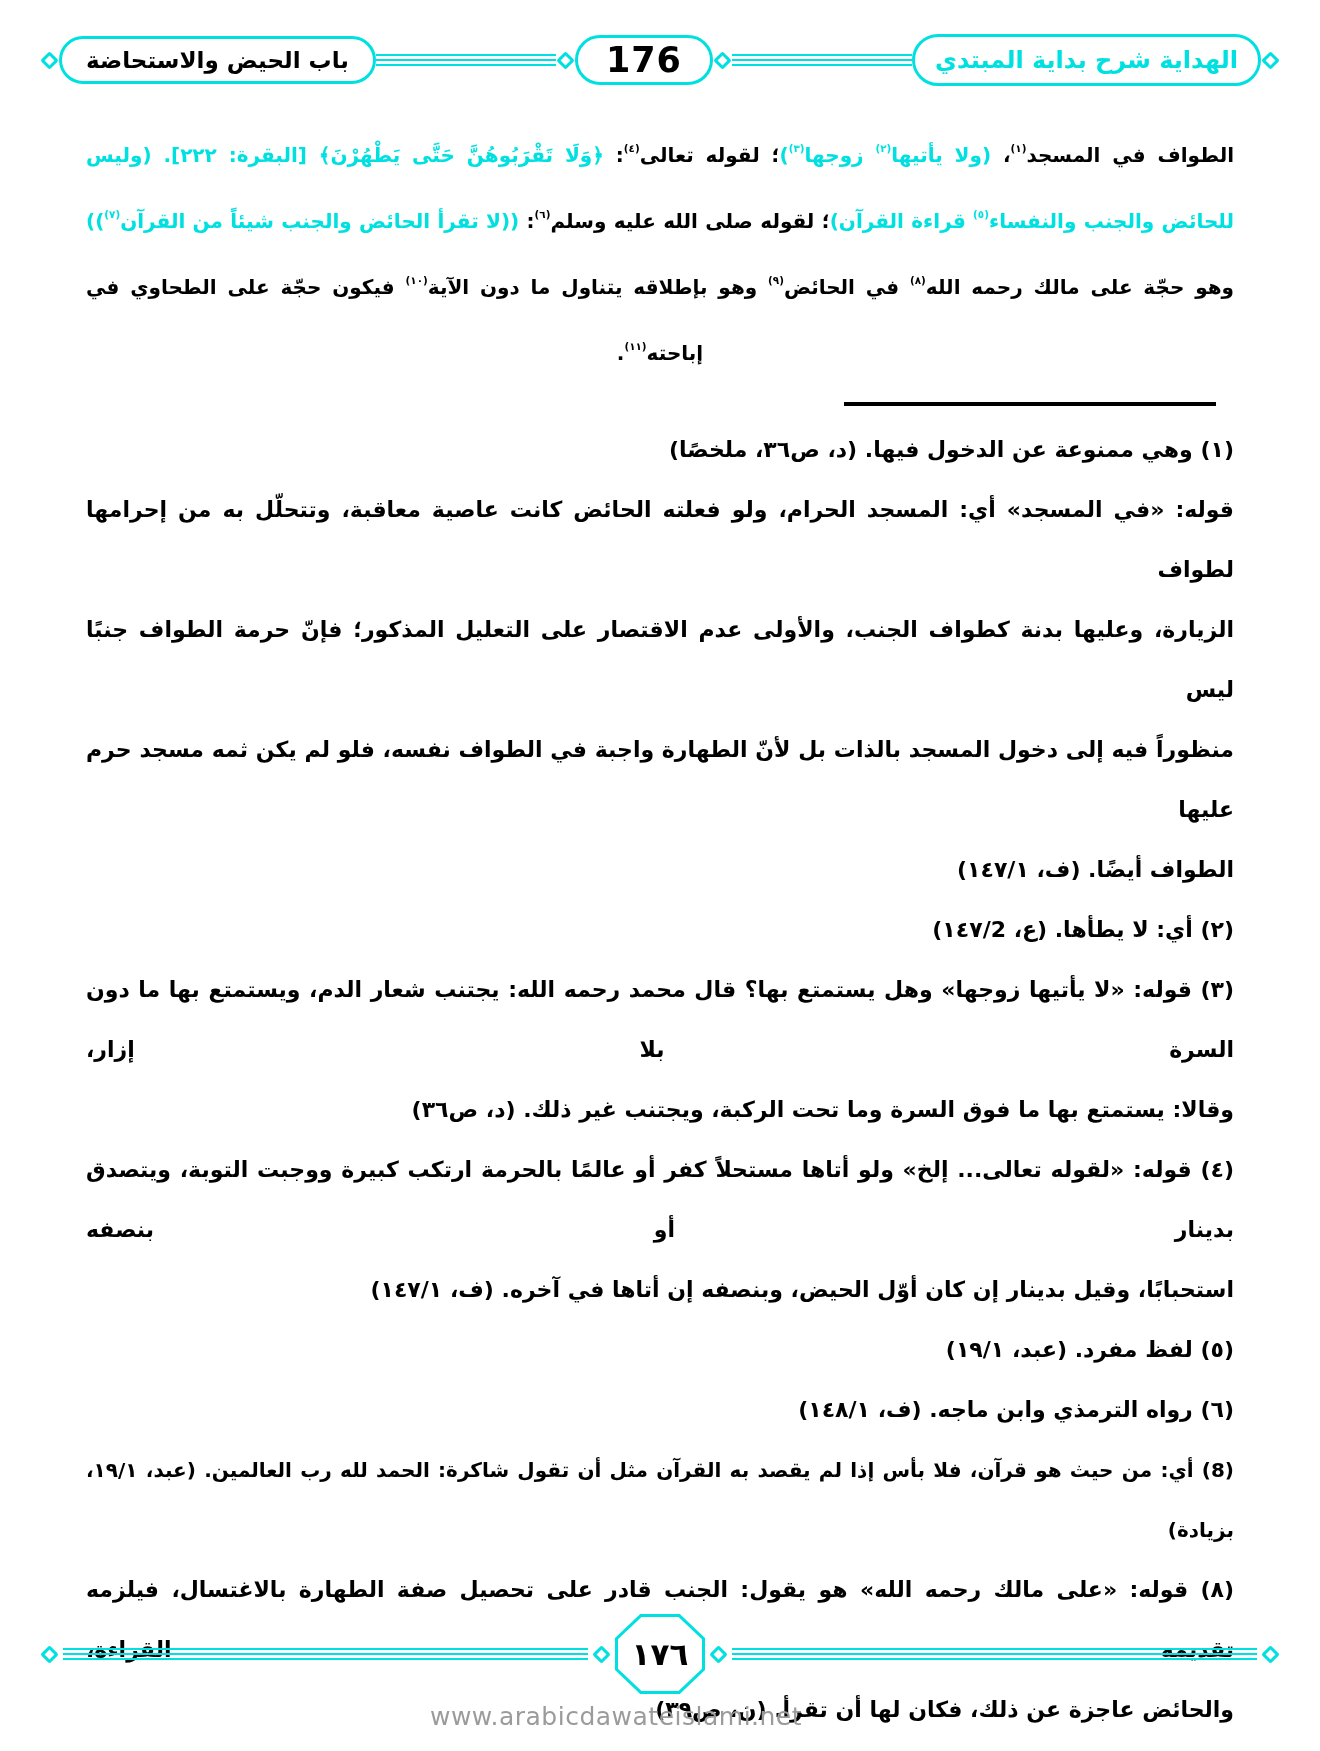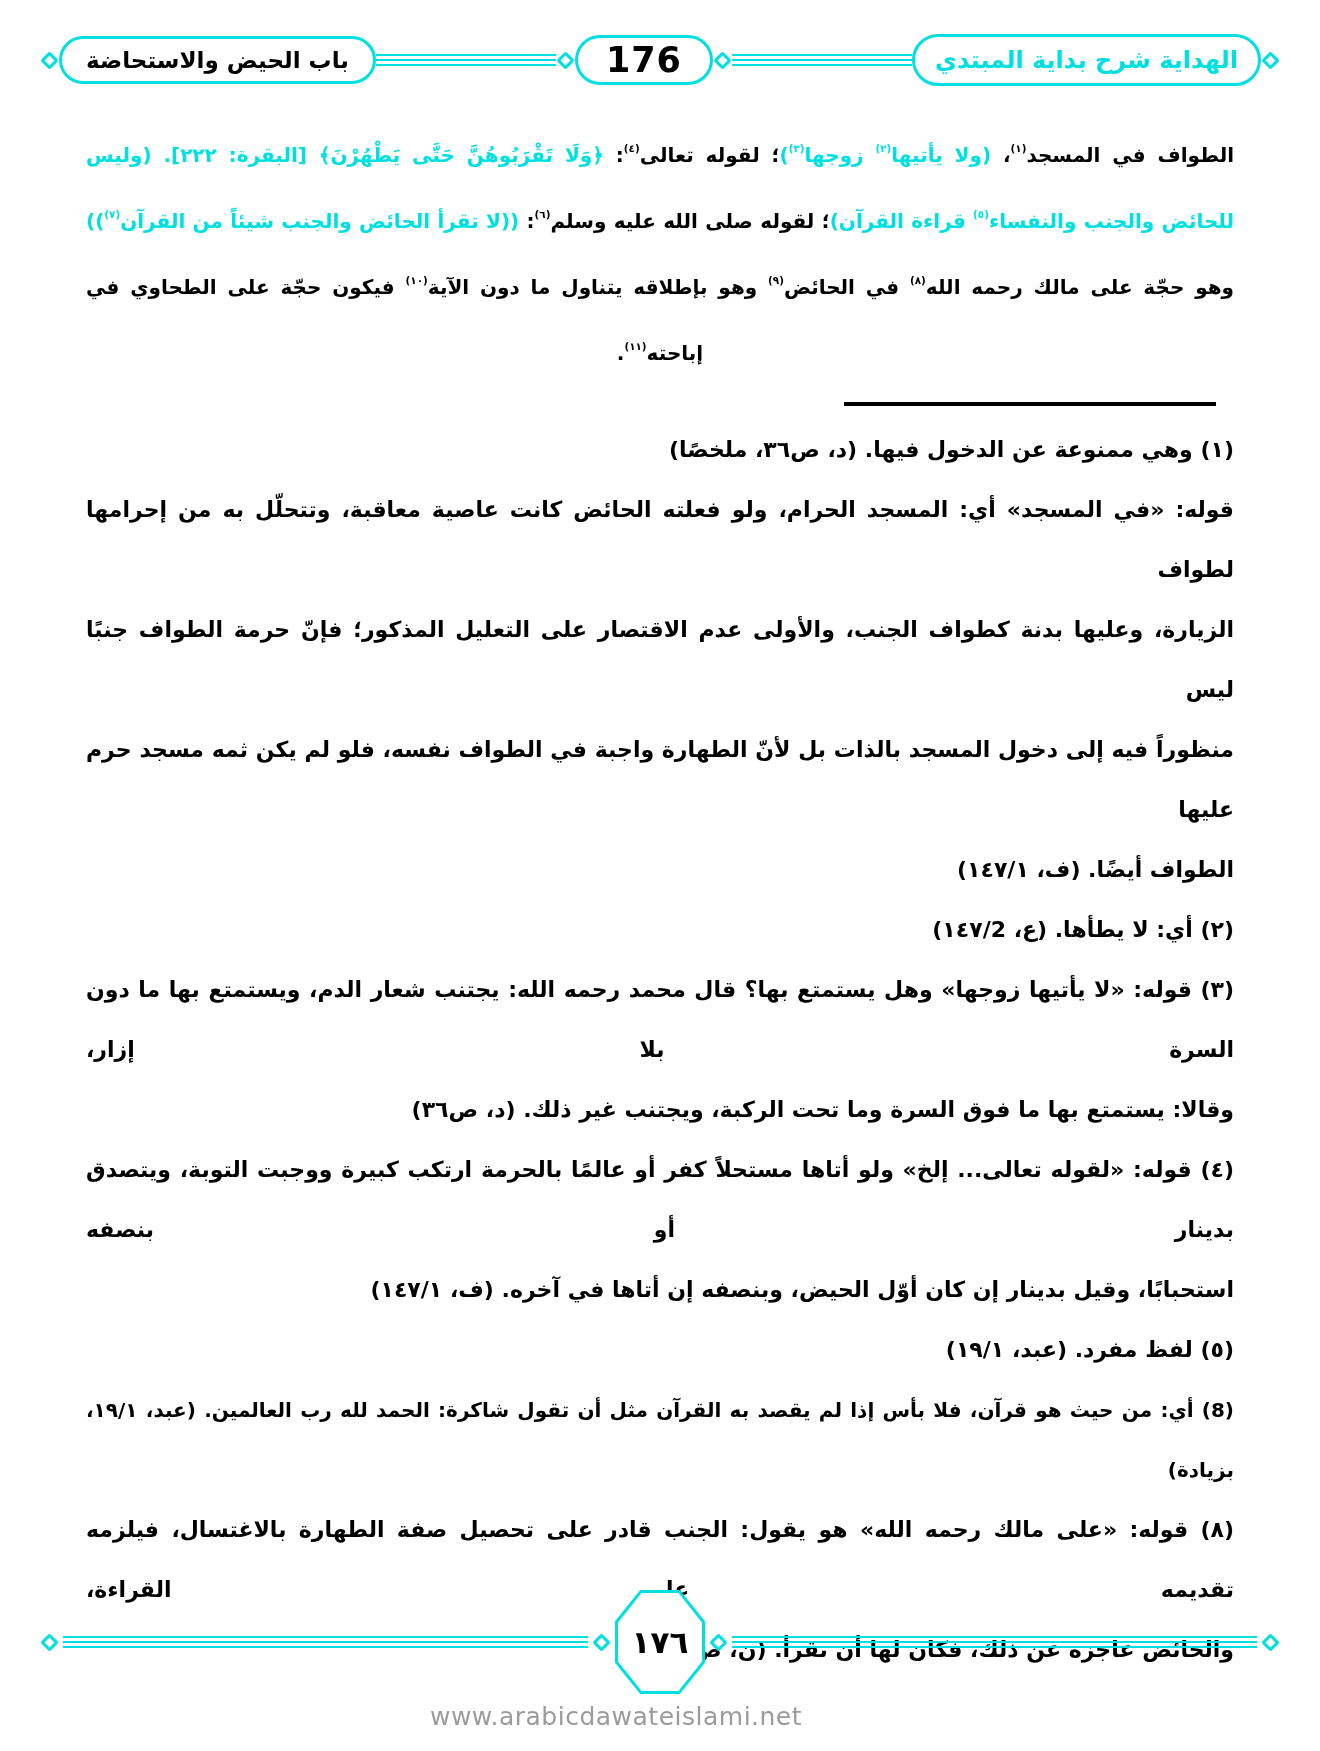--- a/index.html
+++ b/index.html
@@ -40,21 +40,21 @@
   
   .footnotes { margin:4px 86px 0 86px; direction:rtl; color:#000;
                font-size:22px; font-weight:bold; line-height:60px; }
   .fn-line.align-justify { text-align:justify; text-align-last:justify; }
   .fn-line.align-right { text-align:right; }
   .fn-line.size-small { font-size:20px; }
 
   
   .footer { position:absolute; left:0; right:0; bottom:20px; }
   .footer-rule { display:flex; align-items:center; gap:4px; padding:0 40px; }
-  .oct { position:relative; flex:0 0 auto; width:90px; height:104px;
+  .oct { position:relative; flex:0 0 auto; width:90px; height:80px;
          background:var(--accent);
          clip-path:polygon(28% 0,72% 0,100% 30%,100% 70%,72% 100%,28% 100%,0 70%,0 30%); }
   .oct-inner { position:absolute; inset:3px; background:#fff;
          clip-path:polygon(28% 0,72% 0,100% 30%,100% 70%,72% 100%,28% 100%,0 70%,0 30%);
          display:flex; align-items:center; justify-content:center; }
   .oct-inner span { font-size:31px; font-weight:bold; color:#000; }
   .website { margin:8px 88px 0 0; text-align:center;
              font-size:25px; color:#9b9b9b; letter-spacing:0.5px; }
 </style>
 </head>
@@ -91,20 +91,21 @@
       <div class="fn-line align-justify">قوله: «في المسجد» أي: المسجد الحرام، ولو فعلته الحائض كانت عاصية معاقبة، وتتحلّل به من إحرامها لطواف</div>
       <div class="fn-line align-justify">الزيارة، وعليها بدنة كطواف الجنب، والأولى عدم الاقتصار على التعليل المذكور؛ فإنّ حرمة الطواف جنبًا ليس</div>
       <div class="fn-line align-justify">منظوراً فيه إلى دخول المسجد بالذات بل لأنّ الطهارة واجبة في الطواف نفسه، فلو لم يكن ثمه مسجد حرم عليها</div>
       <div class="fn-line align-right">الطواف أيضًا. (ف، ١٤٧/١)</div>
       <div class="fn-line align-right">(٢) أي: لا يطأها. (ع، ١٤٧/2)</div>
       <div class="fn-line align-justify">(٣) قوله: «لا يأتيها زوجها» وهل يستمتع بها؟ قال محمد رحمه الله: يجتنب شعار الدم، ويستمتع بها ما دون السرة بلا إزار،</div>
       <div class="fn-line align-right">وقالا: يستمتع بها ما فوق السرة وما تحت الركبة، ويجتنب غير ذلك. (د، ص٣٦)</div>
       <div class="fn-line align-justify">(٤) قوله: «لقوله تعالى... إلخ» ولو أتاها مستحلاً كفر أو عالمًا بالحرمة ارتكب كبيرة ووجبت التوبة، ويتصدق بدينار أو بنصفه</div>
       <div class="fn-line align-right">استحبابًا، وقيل بدينار إن كان أوّل الحيض، وبنصفه إن أتاها في آخره. (ف، ١٤٧/١)</div>
       <div class="fn-line align-right">(٥) لفظ مفرد. (عبد، ١٩/١)</div>
+      <div class="fn-line align-right">(٦) رواه الترمذي وابن ماجه. (ف، ١٤٨/١)</div>
       <div class="fn-line align-justify size-small">(8) أي: من حيث هو قرآن، فلا بأس إذا لم يقصد به القرآن مثل أن تقول شاكرة: الحمد لله رب العالمين. (عبد، ١٩/١، بزيادة)</div>
       <div class="fn-line align-justify">(٨) قوله: «على مالك رحمه الله» هو يقول: الجنب قادر على تحصيل صفة الطهارة بالاغتسال، فيلزمه تقديمه على القراءة،</div>
       <div class="fn-line align-right">والحائض عاجزة عن ذلك، فكان لها أن تقرأ. (ن، ص٣٩)</div>
     </div>
 
   <div class="footer">
     <div class="footer-rule">
       <span class="orn"></span>
       <div class="tline"></div>
       <span class="orn"></span>

